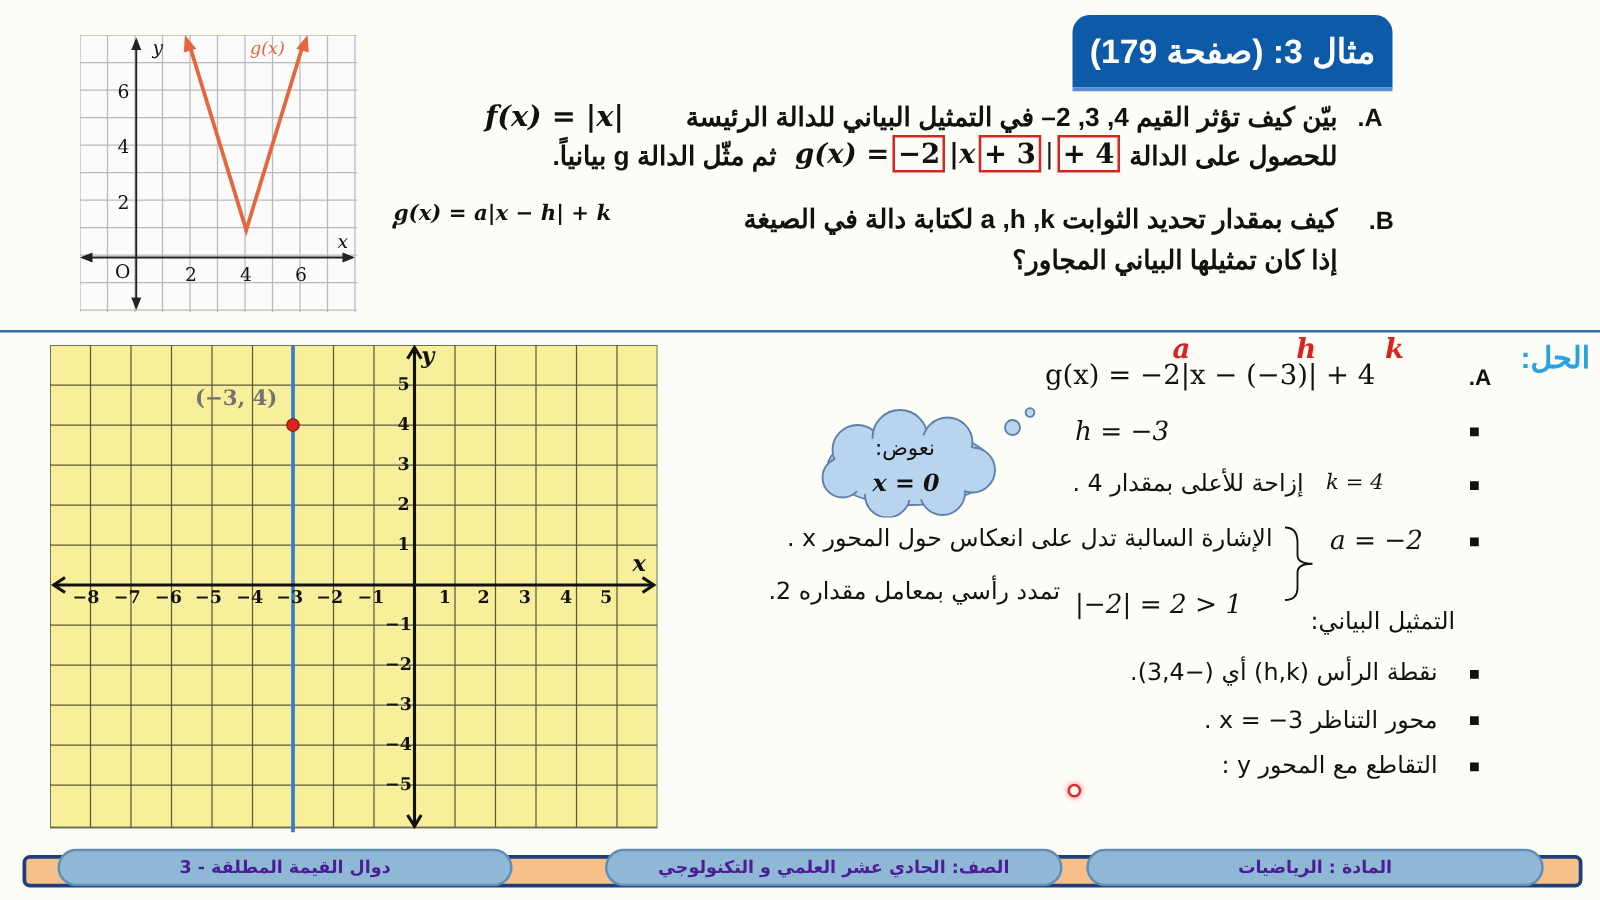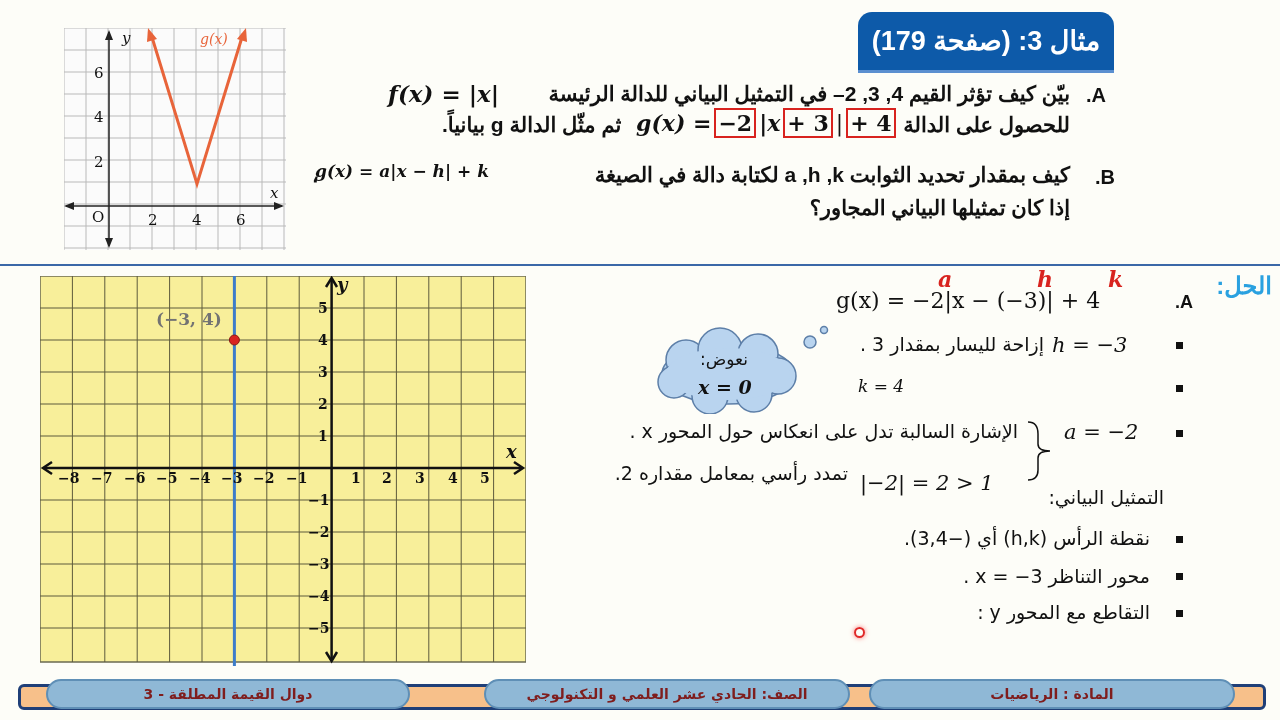--- a/index.html
+++ b/index.html
@@ -44,21 +44,21 @@
 
   
   .footer-bar {
     left:18px; top:684px; width:1248px; height:26px;
     background:#f7c08a; border:3px solid #1f3f78; border-radius:6px; box-sizing:border-box;
   }
   .pill {
     top:679px; height:30px; background:#8fb8d6; border:2px solid #5f8fb6;
     border-radius:16px; box-sizing:border-box;
     display:flex; align-items:center; justify-content:center;
-    font-family:"DejaVu Sans", sans-serif; font-size:14px; font-weight:bold; color:#7f1d1d;
+    font-family:"DejaVu Sans", sans-serif; font-size:14px; font-weight:bold; color:#4c1d95;
     direction:rtl;
   }
 </style>
 </head>
 <body>
 
 <div class="abs title-tab">
   <span class="rtl">مثال 3: (صفحة 179)</span>
 </div>
 <div class="abs title-underline"></div>
@@ -218,26 +218,26 @@
 <div class="abs q-label" style="left:1175px; top:292px; font-size:18px;">.A</div>
 
 <span class="abs red-lbl" style="left:938px; top:266px;">a</span>
 <span class="abs red-lbl" style="left:1037px; top:266px;">h</span>
 <span class="abs red-lbl" style="left:1108px; top:266px;">k</span>
 <div class="abs" style="left:836px; top:288px; font-family:'DejaVu Serif',serif; font-size:22px; white-space:nowrap;">g(x) = −2|x − (−3)| + 4</div>
 
 <div class="abs bullet" style="left:1176px; top:342px;"></div>
 <div class="abs" style="left:860px; top:333px; display:flex; gap:8px; direction:rtl;">
   <span class="math" style="font-size:21px; direction:ltr;">h = −3</span>
-  <span class="sol-text">إزاحة لليسار بمقدار 3 .</span>
 </div>
 
 <div class="abs bullet" style="left:1176px; top:385px;"></div>
 <div class="abs" style="left:858px; top:376px; display:flex; gap:18px; direction:rtl;">
   <span class="math" style="font-size:17px; direction:ltr;">k = 4</span>
+  <span class="sol-text">إزاحة للأعلى بمقدار 4 .</span>
 </div>
 
 <div class="abs bullet" style="left:1176px; top:430px;"></div>
 <div class="abs math" style="left:1064px; top:420px; font-size:21px;">a = −2</div>
 <svg class="abs" style="left:1024px; top:418px;" width="36" height="66">
   <path d="M4,4 Q14,4 14,16 L14,26 Q14,33 26,33 Q14,33 14,40 L14,52 Q14,62 4,62" fill="none" stroke="#111" stroke-width="1.5"></path>
 </svg>
 <div class="abs sol-text rtl" style="right:262px; top:420px;">الإشارة السالبة تدل على انعكاس حول المحور x .</div>
 <div class="abs math" style="left:860px; top:459px; font-size:21px; white-space:nowrap;margin-top:12px;">|−2| = 2 &gt; 1</div>
 <div class="abs sol-text rtl" style="right:432px; top:462px;">تمدد رأسي بمعامل مقداره 2.</div>

